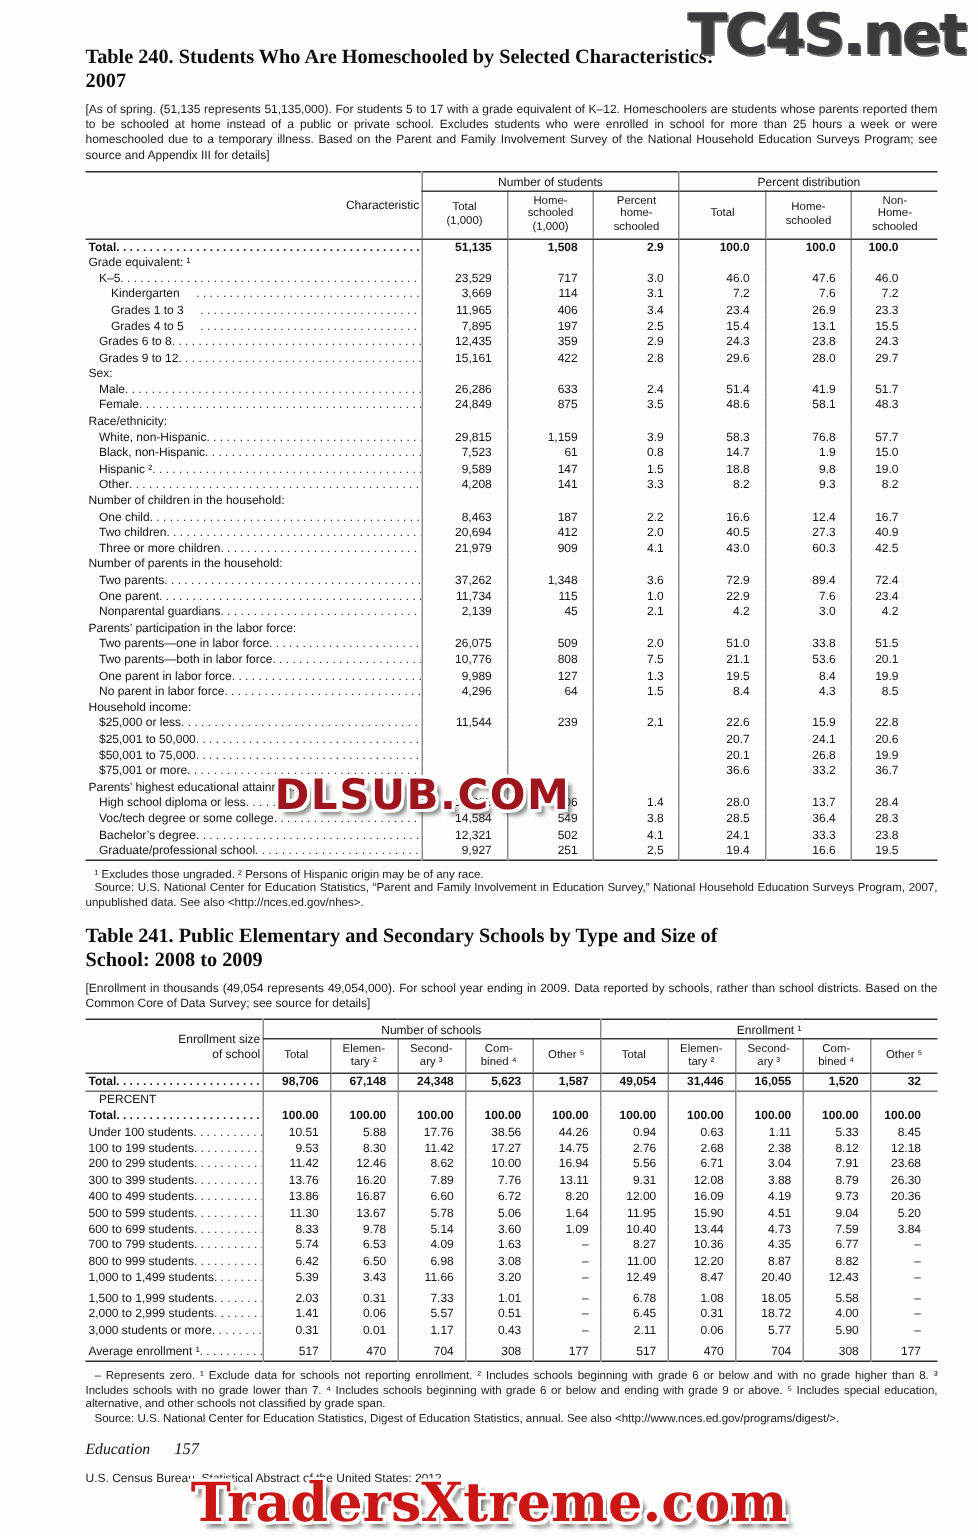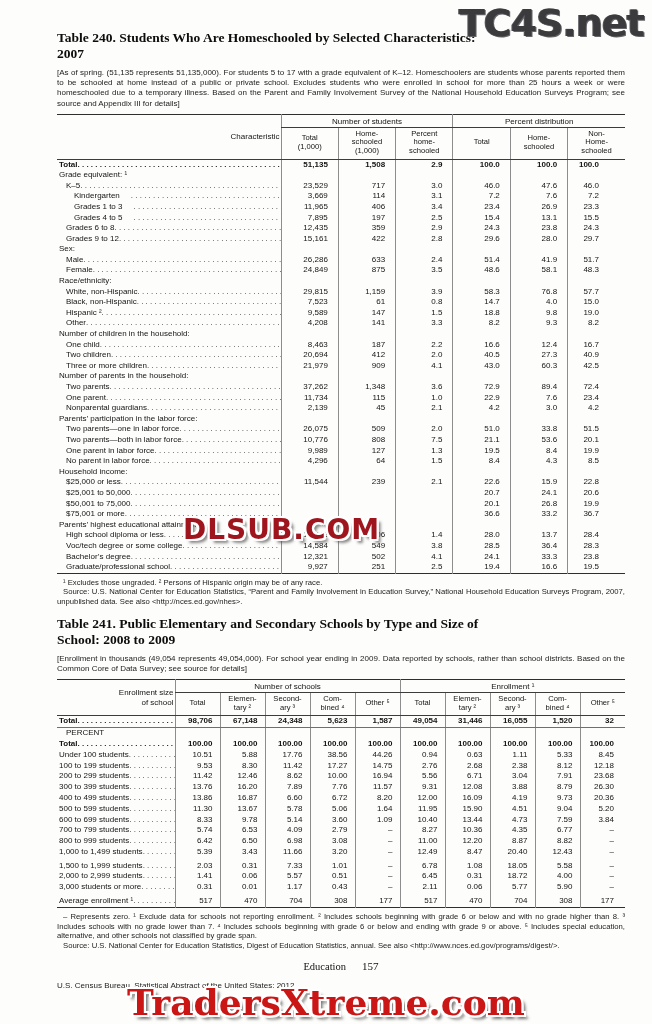--- a/index.html
+++ b/index.html
@@ -32,21 +32,21 @@
   .ind1{padding-left:9px;}
   .ind2{padding-left:17px;gap:11px;}
   tr.bold{font-weight:bold;}
   tr.rule td{border-bottom:1px solid #6f6f6f;}
   tr.gap td{padding-top:3px;}
 
   .fn{font-size:7.7px;line-height:9.7px;margin:0;text-indent:6px;text-align:justify;color:#1c1c1c;}
   .fnblock{margin:0 0 9px;}
 
   .pagefoot{margin-top:3px;}
-  .edu{text-align:center;font-family:"Liberation Serif",serif;font-size:10.5px;color:#111;}
+  .edu{text-align:left;font-family:"Liberation Serif",serif;font-size:10.5px;color:#111;font-style:italic;}
   .edu .pgnum{margin-left:16px;font-size:11px;}
   .census{font-size:8px;margin-top:9px;color:#222;}
 
   .wm{position:absolute;font-weight:bold;pointer-events:none;white-space:nowrap;z-index:20;}
   .wm-top{top:1px;right:8px;font-size:38px;font-family:"DejaVu Sans",sans-serif;color:#3b3b3e;letter-spacing:-1px;text-shadow:1px 1px 0 #66666b,-1px 0 0 #55555a;}
   .wm-mid{top:497px;left:183px;font-size:28px;font-family:"DejaVu Sans",sans-serif;color:#9e151e;letter-spacing:1px;
     text-shadow:-2px -2px 0 #fff,2px -2px 0 #fff,-2px 2px 0 #fff,2px 2px 0 #fff,-2px 0 0 #fff,2px 0 0 #fff,0 -2px 0 #fff,0 2px 0 #fff,4px 4px 3px rgba(70,70,70,.65);margin-top:16px;}
   .wm-bottom{bottom:1px;left:50%;transform:translateX(-50%);font-size:36px;font-family:"DejaVu Serif",serif;color:#cb1616;letter-spacing:0px;
     text-shadow:-2px -2px 0 #fff,2px -2px 0 #fff,-2px 2px 0 #fff,2px 2px 0 #fff,-2px 0 0 #fff,2px 0 0 #fff,0 -2px 0 #fff,0 2px 0 #fff,4px 4px 3px rgba(60,60,60,.7);margin-top:32px;}
 </style>
@@ -278,21 +278,21 @@
           <td class="lbl">
             <div class="lblwrap ind1">
               <span class="txt">Black, non-Hispanic</span>
               <span class="dots"></span>
             </div>
           </td>
           <td class="num">7,523</td>
           <td class="num">61</td>
           <td class="num">0.8</td>
           <td class="num">14.7</td>
-          <td class="num">4.0</td>
+          <td class="num">1.9</td>
           <td class="num">15.0</td>
         </tr>
         <tr>
           <td class="lbl">
             <div class="lblwrap ind1">
               <span class="txt">Hispanic ²</span>
               <span class="dots"></span>
             </div>
           </td>
           <td class="num">9,589</td>
@@ -799,21 +799,21 @@
           <td class="lbl">
             <div class="lblwrap ind0">
               <span class="txt">300 to 399 students</span>
               <span class="dots"></span>
             </div>
           </td>
           <td class="num">13.76</td>
           <td class="num">16.20</td>
           <td class="num">7.89</td>
           <td class="num">7.76</td>
-          <td class="num">11.57</td>
+          <td class="num">13.11</td>
           <td class="num">9.31</td>
           <td class="num">12.08</td>
           <td class="num">3.88</td>
           <td class="num">8.79</td>
           <td class="num">26.30</td>
         </tr>
         <tr>
           <td class="lbl">
             <div class="lblwrap ind0">
               <span class="txt">400 to 499 students</span>
@@ -870,21 +870,21 @@
         <tr>
           <td class="lbl">
             <div class="lblwrap ind0">
               <span class="txt">700 to 799 students</span>
               <span class="dots"></span>
             </div>
           </td>
           <td class="num">5.74</td>
           <td class="num">6.53</td>
           <td class="num">4.09</td>
-          <td class="num">2.79</td>
+          <td class="num">1.63</td>
           <td class="num">–</td>
           <td class="num">8.27</td>
           <td class="num">10.36</td>
           <td class="num">4.35</td>
           <td class="num">6.77</td>
           <td class="num">–</td>
         </tr>
         <tr>
           <td class="lbl">
             <div class="lblwrap ind0">

